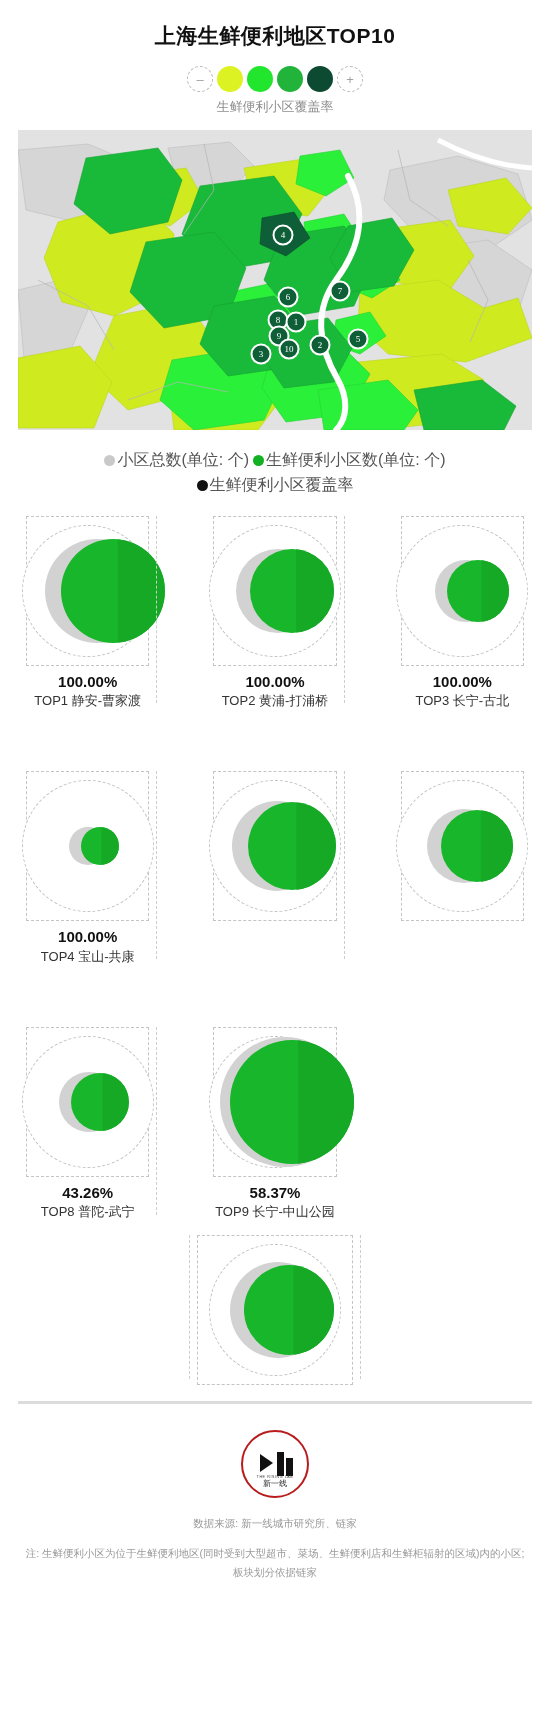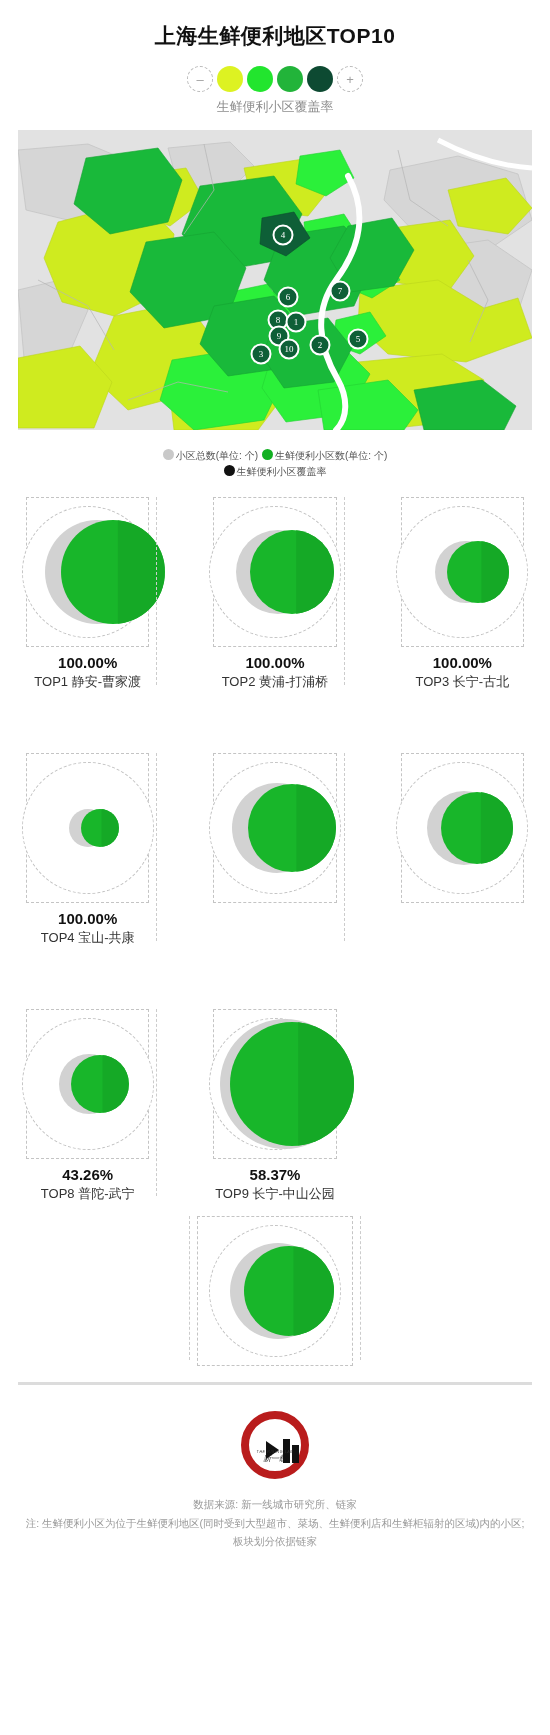--- a/index.html
+++ b/index.html
@@ -56,21 +56,21 @@
     font-size: 9px;
     fill: #ffffff;
     text-anchor: middle;
     dominant-baseline: central;
   }
 
   
   .series-legend {
     margin-top: 18px;
     text-align: center;
-    font-size: 10px;
+    font-size: 16px;
     color: #555555;
     line-height: 1.55;
   }
   .series-legend .row { display: block; }
   .dot {
     display: inline-block;
     width: 11px; height: 11px;
     border-radius: 50%;
     margin-right: 2px;
     vertical-align: -1px;
@@ -174,27 +174,26 @@
 
   
   .logo-wrap {
     display: flex;
     justify-content: center;
     margin-top: 26px;
   }
   .logo {
     width: 68px; height: 68px;
     border-radius: 50%;
-    border: 8px solid #b91c1c;
+    border: 2px solid #b91c1c;
     position: relative;
     display: flex;
     flex-direction: column;
     align-items: center;
     justify-content: center;
-    font-style: italic;
   }
   .logo .tri {
     width: 0; height: 0;
     border-left: 13px solid #111111;
     border-top: 9px solid transparent;
     border-bottom: 9px solid transparent;
     position: absolute;
     left: 17px; top: 22px;
   }
   .logo .bar1 {
@@ -224,21 +223,21 @@
   }
 
   
   .footer {
     margin: 16px 24px 0 24px;
     text-align: center;
     font-size: 10.5px;
     color: #9a9a9a;
     line-height: 1.75;
   }
-  .footer .note { display: block; }
+  .footer .note { display: block; margin-top: 12px; }
 </style>
 </head>
 <body>
 
 <div class="title">上海生鲜便利地区TOP10</div>
 
 <div class="grad-legend">
   <div class="grad-end">–</div>
   <div class="grad-dot" style="background:#ddf222"></div>
   <div class="grad-dot" style="background:#22e52e"></div>

